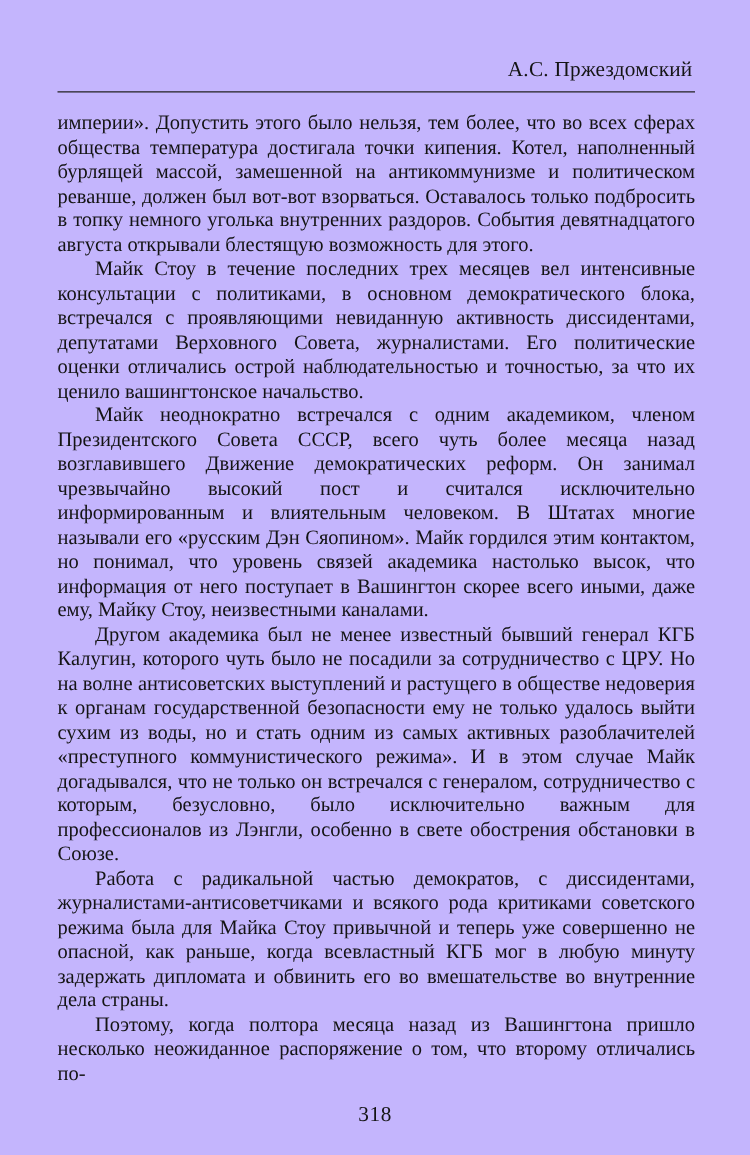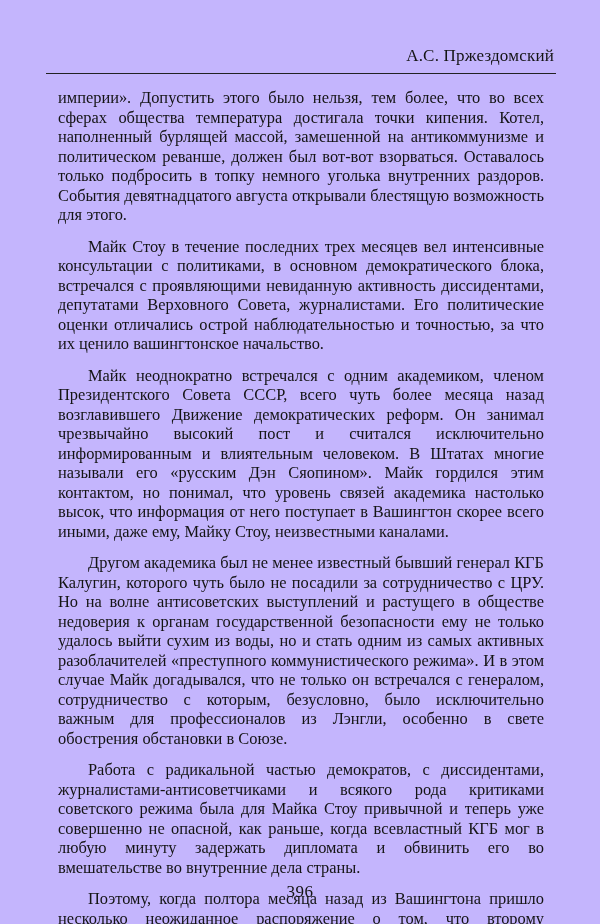--- a/index.html
+++ b/index.html
@@ -30,21 +30,21 @@
     border: none;
     border-top: 1.6px solid #222;
     margin: 7px 0 14px 0;
   }
   .body-text {
     text-align: justify;
     font-size: 16.4px;
     line-height: 19.5px;
   }
   .body-text p {
-    margin: 12px;
+    margin: 0;
     text-indent: 30px;
   }
   .body-text p.no-indent {
     text-indent: 0;
   }
   .folio {
     position: absolute;
     left: 0;
     right: 0;
     bottom: 22px;
@@ -64,15 +64,15 @@
 
   <div class="body-text">
     <p class="no-indent">империи». Допустить этого было нельзя, тем более, что во всех сферах общества температура достигала точки кипения. Котел, наполненный бурлящей массой, замешенной на антикоммунизме и политическом реванше, должен был вот-вот взорваться. Оставалось только подбросить в топку немного уголька внутренних раздоров. События девятнадцатого августа открывали блестящую возможность для этого.</p>
     <p>Майк Стоу в течение последних трех месяцев вел интенсивные консультации с политиками, в основном демократического блока, встречался с проявляющими невиданную активность диссидентами, депутатами Верховного Совета, журналистами. Его политические оценки отличались острой наблюдательностью и точностью, за что их ценило вашингтонское начальство.</p>
     <p>Майк неоднократно встречался с одним академиком, членом Президентского Совета СССР, всего чуть более месяца назад возглавившего Движение демократических реформ. Он занимал чрезвычайно высокий пост и считался исключительно информированным и влиятельным человеком. В Штатах многие называли его «русским Дэн Сяопином». Майк гордился этим контактом, но понимал, что уровень связей академика настолько высок, что информация от него поступает в Вашингтон скорее всего иными, даже ему, Майку Стоу, неизвестными каналами.</p>
     <p>Другом академика был не менее известный бывший генерал КГБ Калугин, которого чуть было не посадили за сотрудничество с ЦРУ. Но на волне антисоветских выступлений и растущего в обществе недоверия к органам государственной безопасности ему не только удалось выйти сухим из воды, но и стать одним из самых активных разоблачителей «преступного коммунистического режима». И в этом случае Майк догадывался, что не только он встречался с генералом, сотрудничество с которым, безусловно, было исключительно важным для профессионалов из Лэнгли, особенно в свете обострения обстановки в Союзе.</p>
     <p>Работа с радикальной частью демократов, с диссидентами, журналистами-антисоветчиками и всякого рода критиками советского режима была для Майка Стоу привычной и теперь уже совершенно не опасной, как раньше, когда всевластный КГБ мог в любую минуту задержать дипломата и обвинить его во вмешательстве во внутренние дела страны.</p>
     <p>Поэтому, когда полтора месяца назад из Вашингтона пришло несколько неожиданное распоряжение о том, что второму отличались по-</p>
   </div>
 
-  <div class="folio">396</div>
+  <div class="folio">318</div>
 
 </div>
 
 </body></html>

